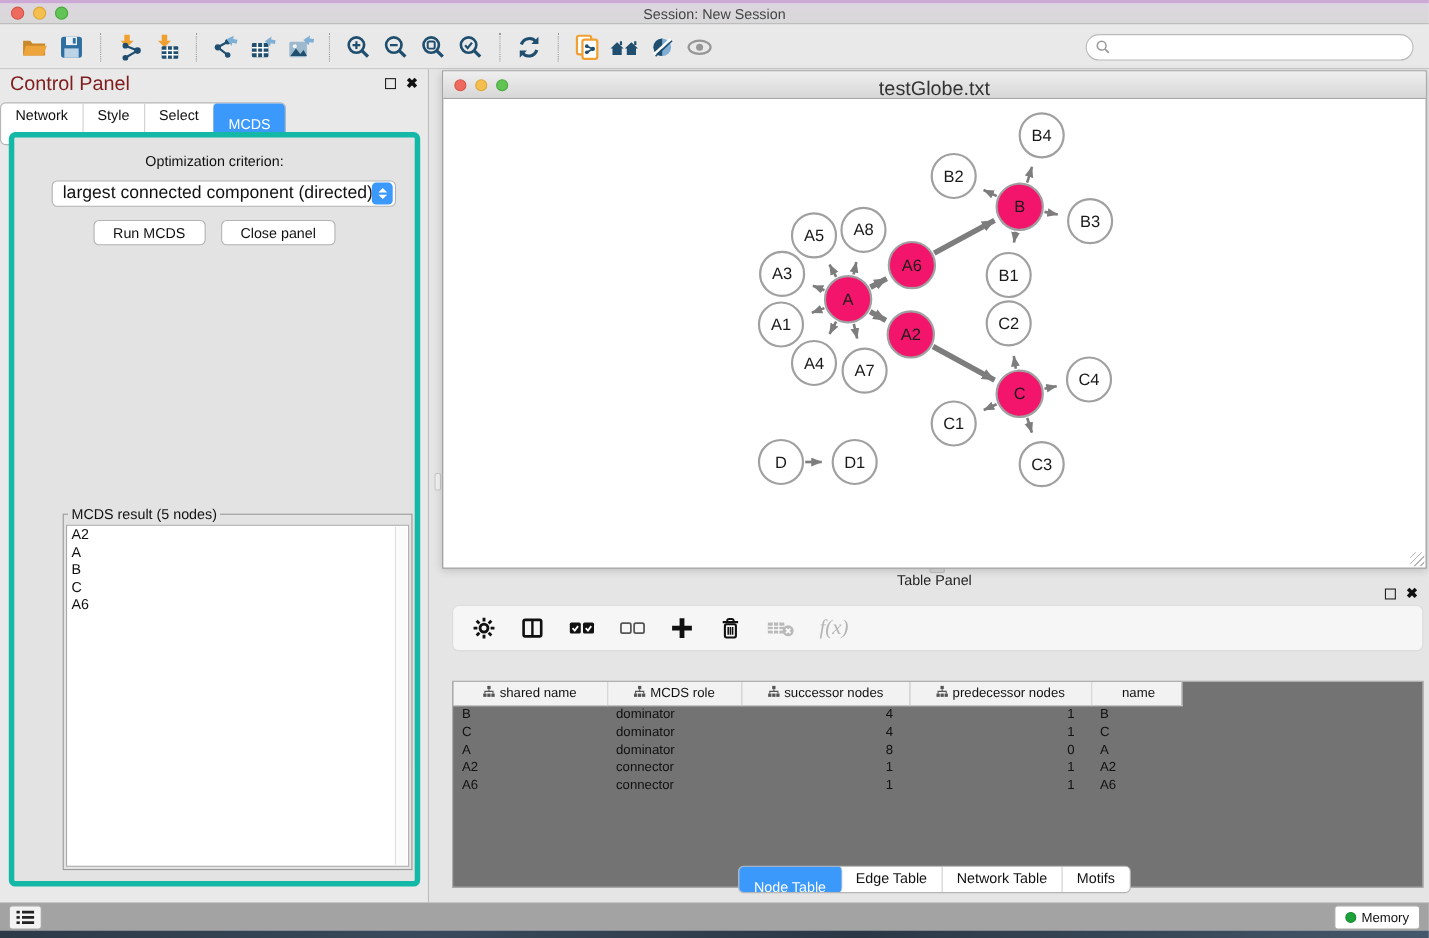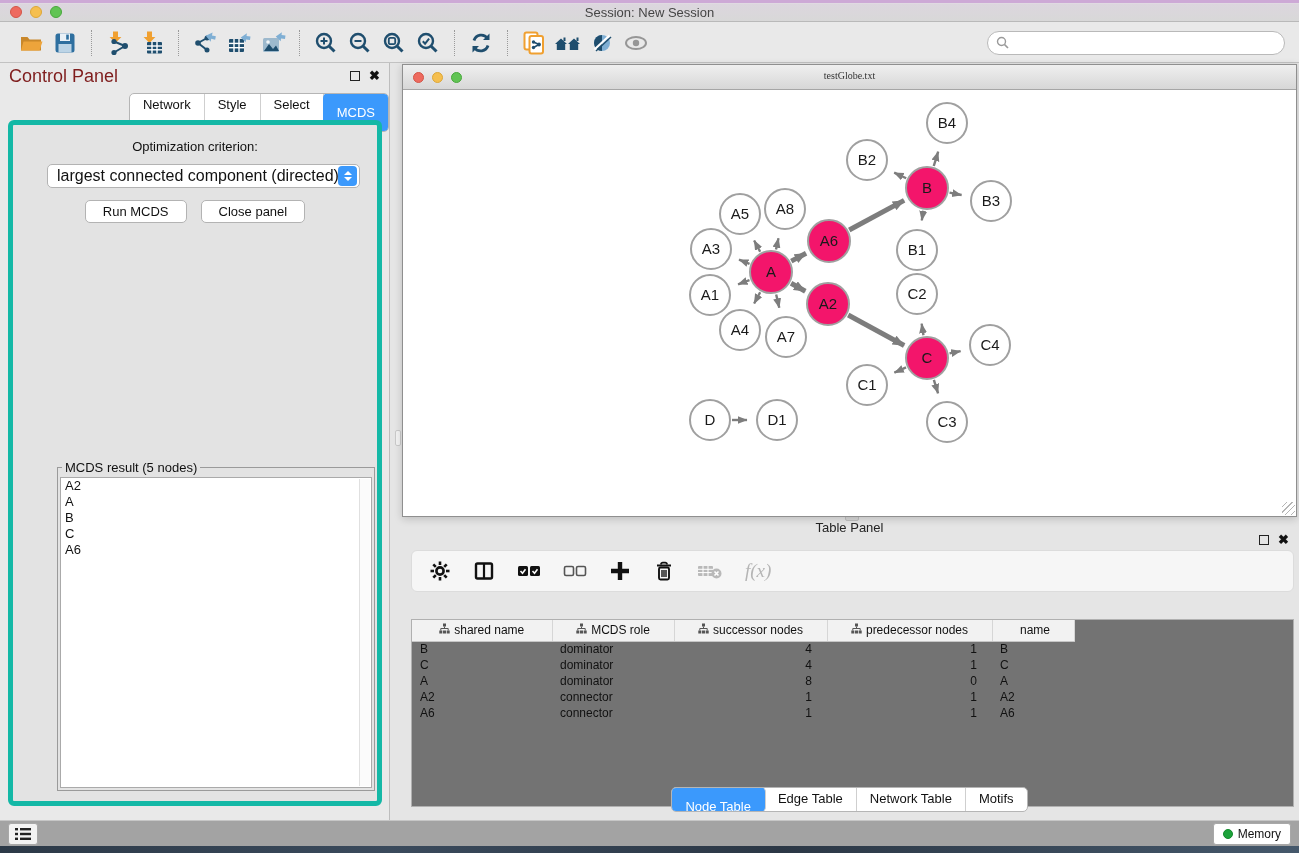--- a/index.html
+++ b/index.html
@@ -32,21 +32,21 @@
   .control-panel { width:390px; border-right:1px solid #bdbdbd; background:#e9e9e9; position:relative; }
   .desktop { flex:1; background:#e5e5e5; position:relative; }
 
   
   .cp-header { height:26px; display:flex; align-items:center; padding:0 9px; }
   .cp-title { font-size:18px; color:#7f1d1d; }
   .win-icons { margin-left:auto; display:flex; gap:9px; align-items:center; }
   .float-icon { width:10px; height:10px; border:1.6px solid #222; display:inline-block; }
   .close-icon { font-size:13px; font-weight:bold; color:#111; line-height:10px; }
 
-  .seg-tabs { display:flex; justify-content:flex-end; margin-top:4px; }
+  .seg-tabs { display:flex; justify-content:flex-start; margin-top:4px; }
   .seg { display:inline-flex; background:#fff; border:1px solid #b5b5b5; border-radius:5px; overflow:hidden; }
   .seg .tab { padding:3px 13px; font-size:13px; color:#111; border-right:1px solid #cfcfcf; cursor:default; }
   .seg .tab:last-child { border-right:none; }
   .seg .tab.active { background:#3b99fc; color:#fff; border-radius:5px; margin:-1px; padding:12px 14px; }
 
   .cp-body { position:absolute; top:57px; left:8px; right:7px; bottom:14px;
     background:#e3e3e3; border:5px solid #14b8a6; border-radius:6px; }
   .opt-label { text-align:center; padding-top:14px; font-size:13px; color:#111; }
   .select-ctl { margin:10px 26px 0 34px; height:24px; background:#fff; border:1px solid #b3b3b3;
     border-radius:5px; display:flex; align-items:center; position:relative; width:313px; }
@@ -65,21 +65,21 @@
   .result-list { position:relative; width:100%; height:100%; background:#fff; border:1px solid #aaa; overflow:hidden; }
   .result-item { font-size:13px; color:#111; padding:0 4px; line-height:16px; }
   .scroll-track { position:absolute; top:1px; bottom:1px; right:1px; width:11px; background:#fbfbfb; border-left:1px solid #e0e0e0; }
 
   
   .net-window { position:absolute; top:1px; left:12px; right:2px; height:453px;
     background:#fff; border:1px solid #8f8f8f; box-shadow:0 2px 8px rgba(0,0,0,.18); }
   .net-titlebar { height:25px; background:linear-gradient(#efefef,#d7d7d7); border-bottom:1px solid #a6a6a6; position:relative; }
   .net-titlebar .traffic { top:7px; }
   .net-titlebar .tl { width:11px; height:11px; }
-  .net-title { position:absolute; left:0; right:0; top:5px; text-align:center; font-size:10px; color:#333;font-family:Liberation Serif, serif; }
+  .net-title { position:absolute; left:0; right:0; top:5px; text-align:center; font-size:18px; color:#333; }
   .net-canvas { position:absolute; top:26px; left:1px; right:1px; bottom:1px; background:#fff; overflow:hidden; }
   .resize-corner { position:absolute; right:0; bottom:0; width:13px; height:13px;
     background:repeating-linear-gradient(135deg, transparent 0 3px, #b5b5b5 3px 4px); }
   .grip-v { position:absolute; left:5px; top:367px; width:6px; height:16px; background:#f2f2f2; border:1px solid #c9c9c9; border-radius:2px; }
   .grip-h { position:absolute; left:455px; top:451px; width:14px; height:7px; background:#d9d9d9; border:1px solid #c0c0c0; border-radius:2px; }
 
   
   .table-panel { position:absolute; left:12px; right:2px; top:457px; height:292px; }
   .tp-header { height:26px; display:flex; align-items:center; padding:0 8px;flex-direction:column; }
   .tp-toolbar { position:absolute; top:30px; left:9px; right:3px; height:42px;

